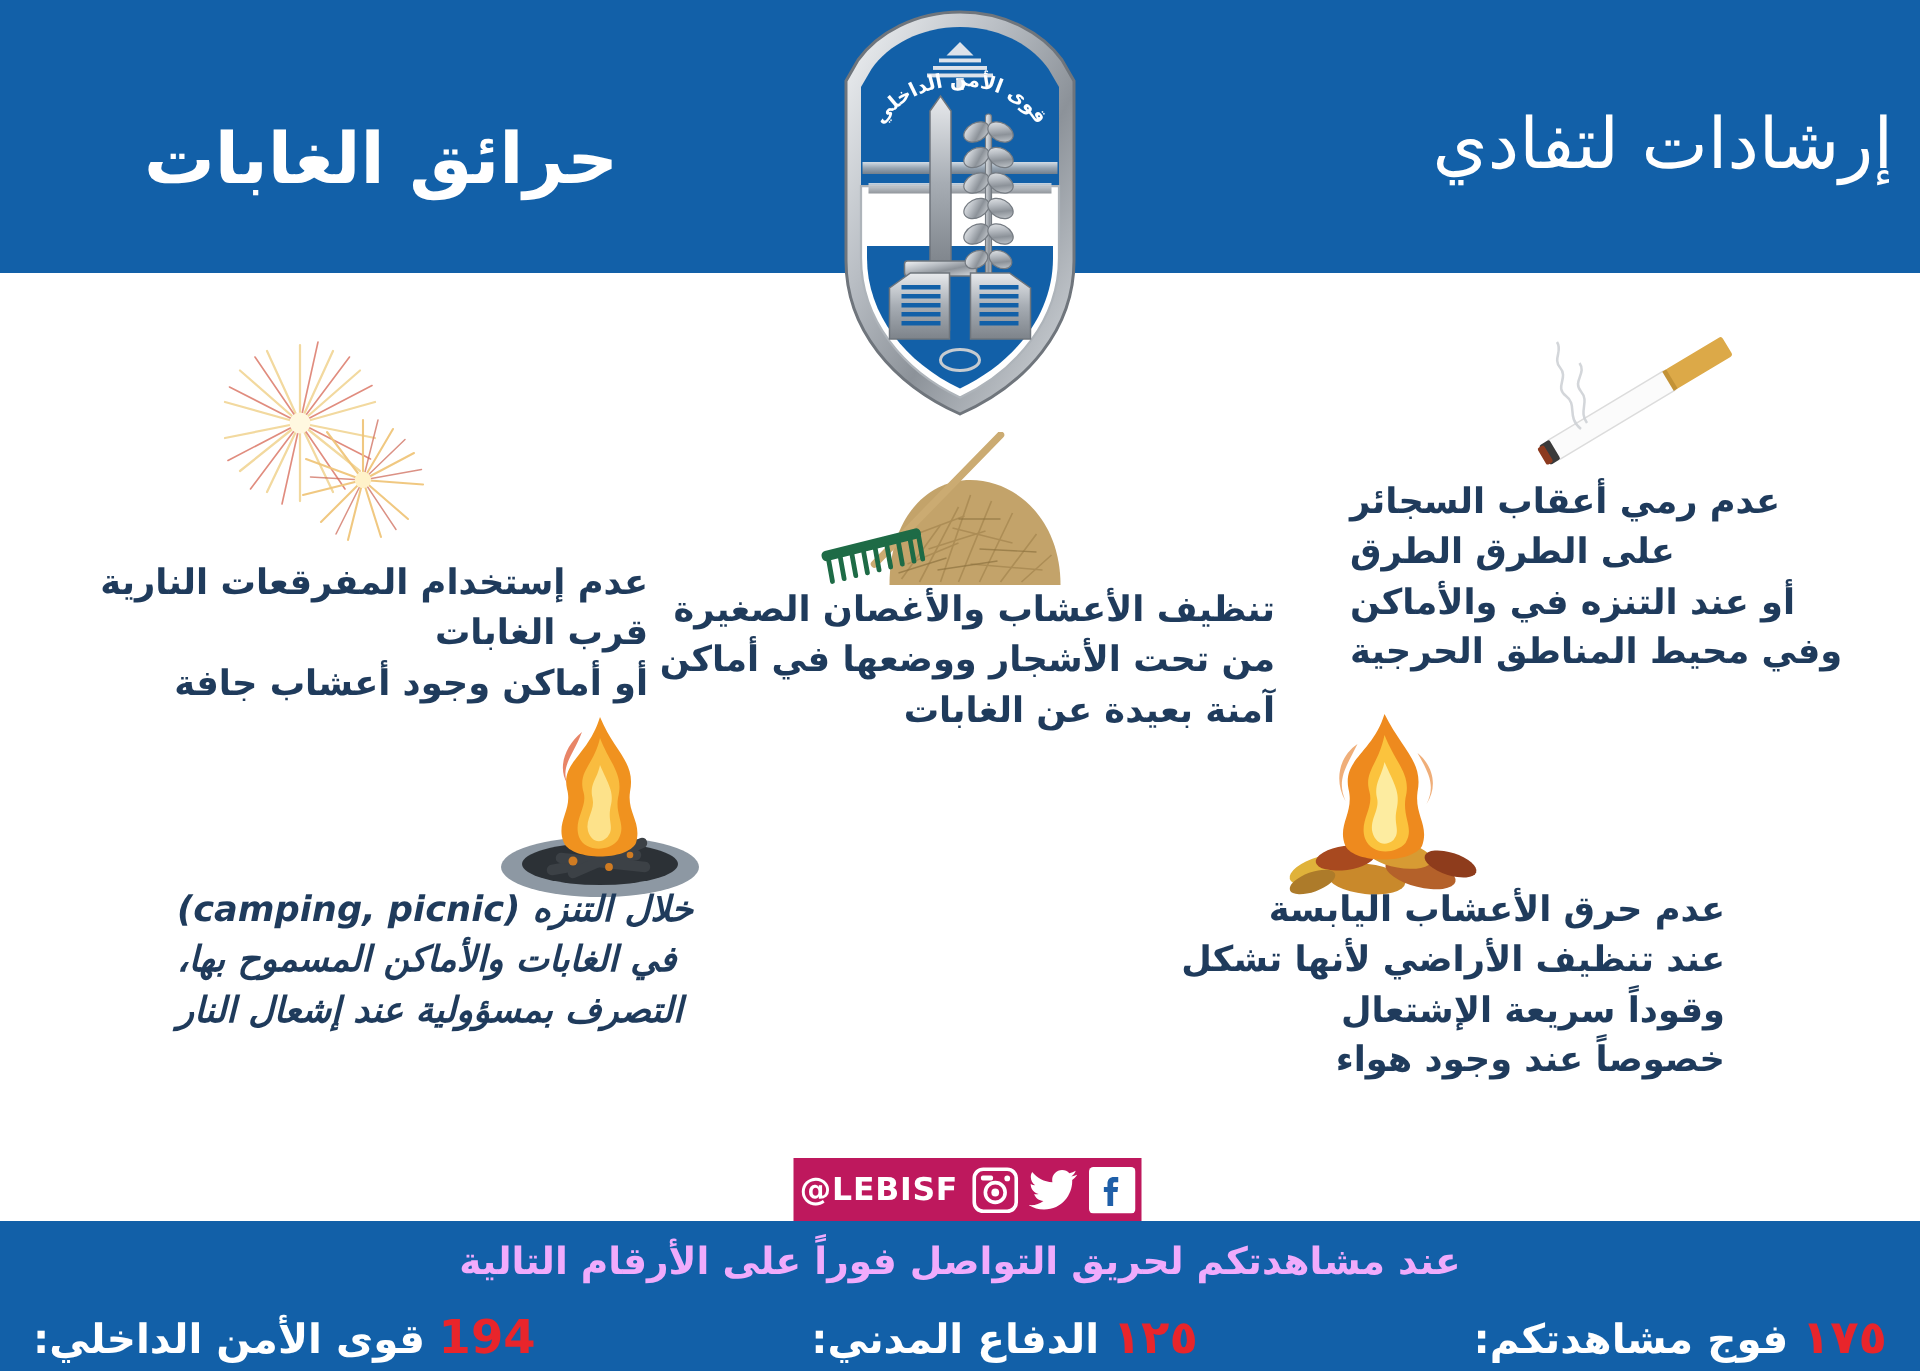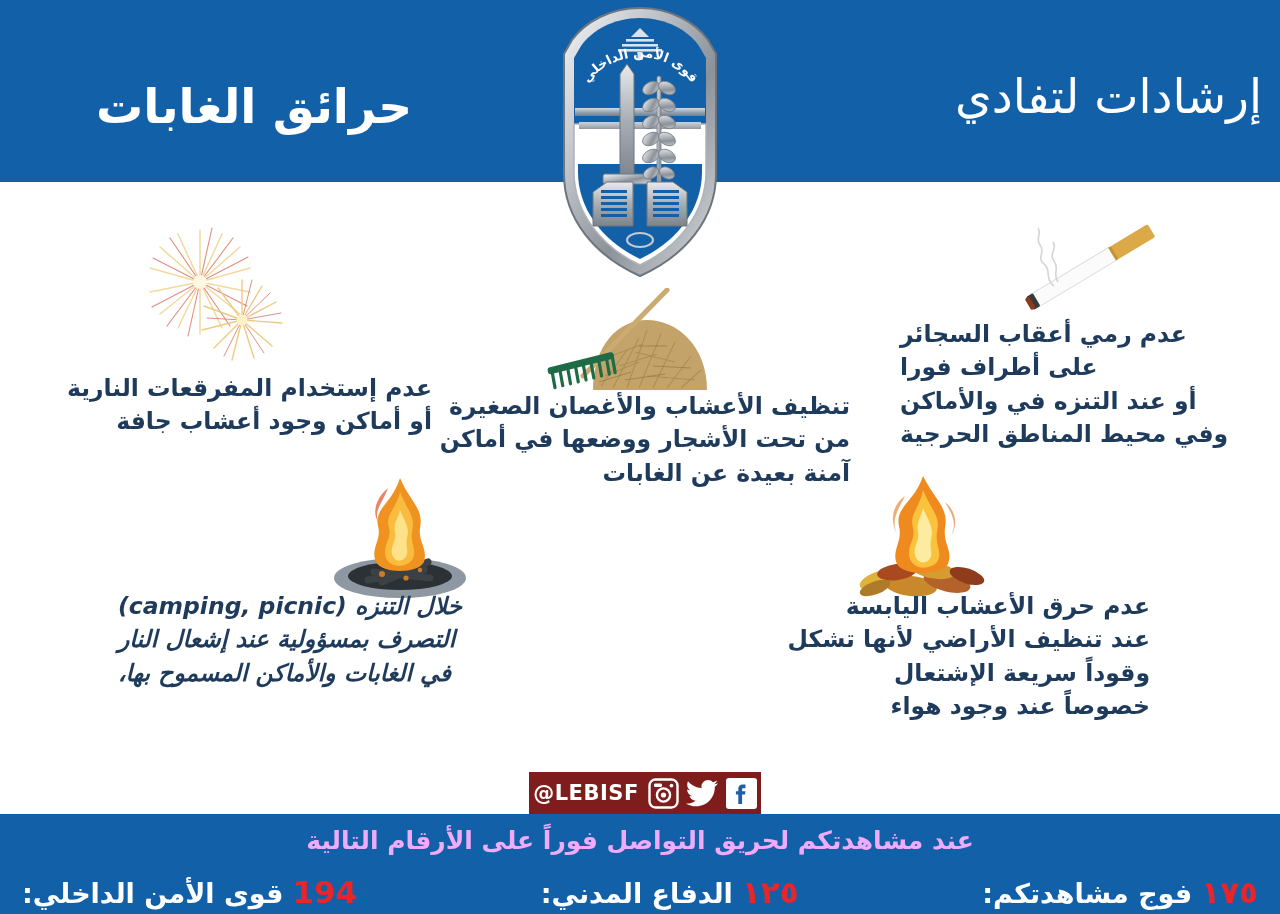--- a/index.html
+++ b/index.html
@@ -102,21 +102,21 @@
   .tip-leaves .art { position:absolute; top:0px; left:95px; width:175px; height:140px; }
   .tip-leaves .tip-text { position:absolute; top:128px; right:0px; text-align:right; width:410px; }
 
   
   .social-bar {
     position: absolute;
     top: 772px;
     left: 529px;
     width: 232px;
     height: 42px;
-    background: #7f1d1d;
+    background: #be185d;
     display: flex;
     align-items: center;
     justify-content: center;
     gap: 7px;
     padding: 0 8px;
     box-sizing: border-box;
   }
   .social-bar svg { display:block; }
   .social-handle {
     color: #ffffff;
@@ -326,20 +326,21 @@
                 <line x1="0" y1="0" x2="-18" y2="36"></line>
                   <line x1="0" y1="0" x2="-35" y2="-2"></line>
               </g>
               <circle cx="0" cy="0" r="5.5" fill="#fff2c9"></circle>
             </g>
           </g>
         </svg>
       </div>
       <div class="tip-text">
         <span class="tip-line">عدم إستخدام المفرقعات النارية</span>
+        <span class="tip-line">قرب الغابات</span>
         <span class="tip-line">أو أماكن وجود أعشاب جافة</span>
       </div>
     </div>
 
     <div class="tip tip-hay">
       <div class="art">
         <svg viewBox="0 0 220 110" width="220" height="110">
           <path d="M58 102 C58 56 84 32 112 32 C142 32 172 58 172 102 Z" fill="#c3a36a"></path>
           <g stroke="#a98a53" stroke-width="1.1" opacity="0.85">
             <line x1="66" y1="98" x2="92" y2="62"></line>
@@ -396,21 +397,21 @@
             <rect x="10" y="49" width="5" height="13" rx="1.5" fill="#8c3a1e"></rect>
           </g>
           <g fill="none" stroke="#cfd2d6" stroke-width="1.7" opacity="0.9">
             <path d="M46 74 C 36 66 44 58 36 52 C 28 46 38 40 32 33 C 27 27 34 22 30 16"></path>
             <path d="M50 70 C 44 62 52 56 46 49 C 40 42 50 37 45 30"></path>
           </g>
         </svg>
       </div>
       <div class="tip-text">
         <span class="tip-line">عدم رمي أعقاب السجائر</span>
-        <span class="tip-line">على أطراف فورا</span>
+        <span class="tip-line">على الطرق الطرق</span>
         <span class="tip-line">أو عند التنزه في والأماكن</span>
         <span class="tip-line">وفي محيط المناطق الحرجية</span>
       </div>
     </div>
 
     <div class="tip tip-campfire">
       <div class="art">
         <svg viewBox="0 0 175 140" width="175" height="140">
           <ellipse cx="88" cy="116" rx="66" ry="20" fill="#8d98a3"></ellipse>
           <ellipse cx="88" cy="114" rx="52" ry="14" fill="#2c3136"></ellipse>
@@ -426,22 +427,22 @@
               <circle cx="80" cy="104" r="2.4"></circle>
           </g>
           <path d="M88 16 C 98 40 112 46 108 66 C 106 80 116 86 112 100 C 106 112 70 112 64 100 C 58 86 70 78 66 64 C 62 46 80 42 88 16 Z" fill="#f0921f"></path>
           <path d="M88 30 C 95 48 104 54 100 70 C 98 82 106 88 100 98 C 94 106 78 106 74 96 C 70 84 80 76 77 66 C 73 52 84 48 88 30 Z" fill="#f9bc3f"></path>
           <path d="M88 48 C 93 60 98 66 95 76 C 93 86 98 90 93 96 C 88 101 82 99 80 92 C 78 84 85 78 83 70 C 81 60 86 58 88 48 Z" fill="#fde28a"></path>
           <path d="M76 26 C 70 42 62 48 66 60 C 60 50 64 36 76 26 Z" fill="#e4704c" opacity="0.85"></path>
         </svg>
       </div>
       <div class="tip-text">
         <span class="tip-line">خلال التنزه  (camping, picnic)</span>
+        <span class="tip-line">في الغابات والأماكن المسموح بها،</span>
         <span class="tip-line">التصرف بمسؤولية عند إشعال النار</span>
-        <span class="tip-line">في الغابات والأماكن المسموح بها،</span>
       </div>
     </div>
 
     <div class="tip tip-leaves">
       <div class="art">
         <svg viewBox="0 0 175 140" width="175" height="140">
           <g>
             <ellipse cx="46" cy="118" rx="22" ry="9" fill="#e0b23a" transform="rotate(-16 46 118)"></ellipse>
             <ellipse cx="76" cy="124" rx="26" ry="10" fill="#c9892b" transform="rotate(6 76 124)"></ellipse>
             <ellipse cx="112" cy="120" rx="24" ry="9.5" fill="#b4612a" transform="rotate(14 112 120)"></ellipse>

